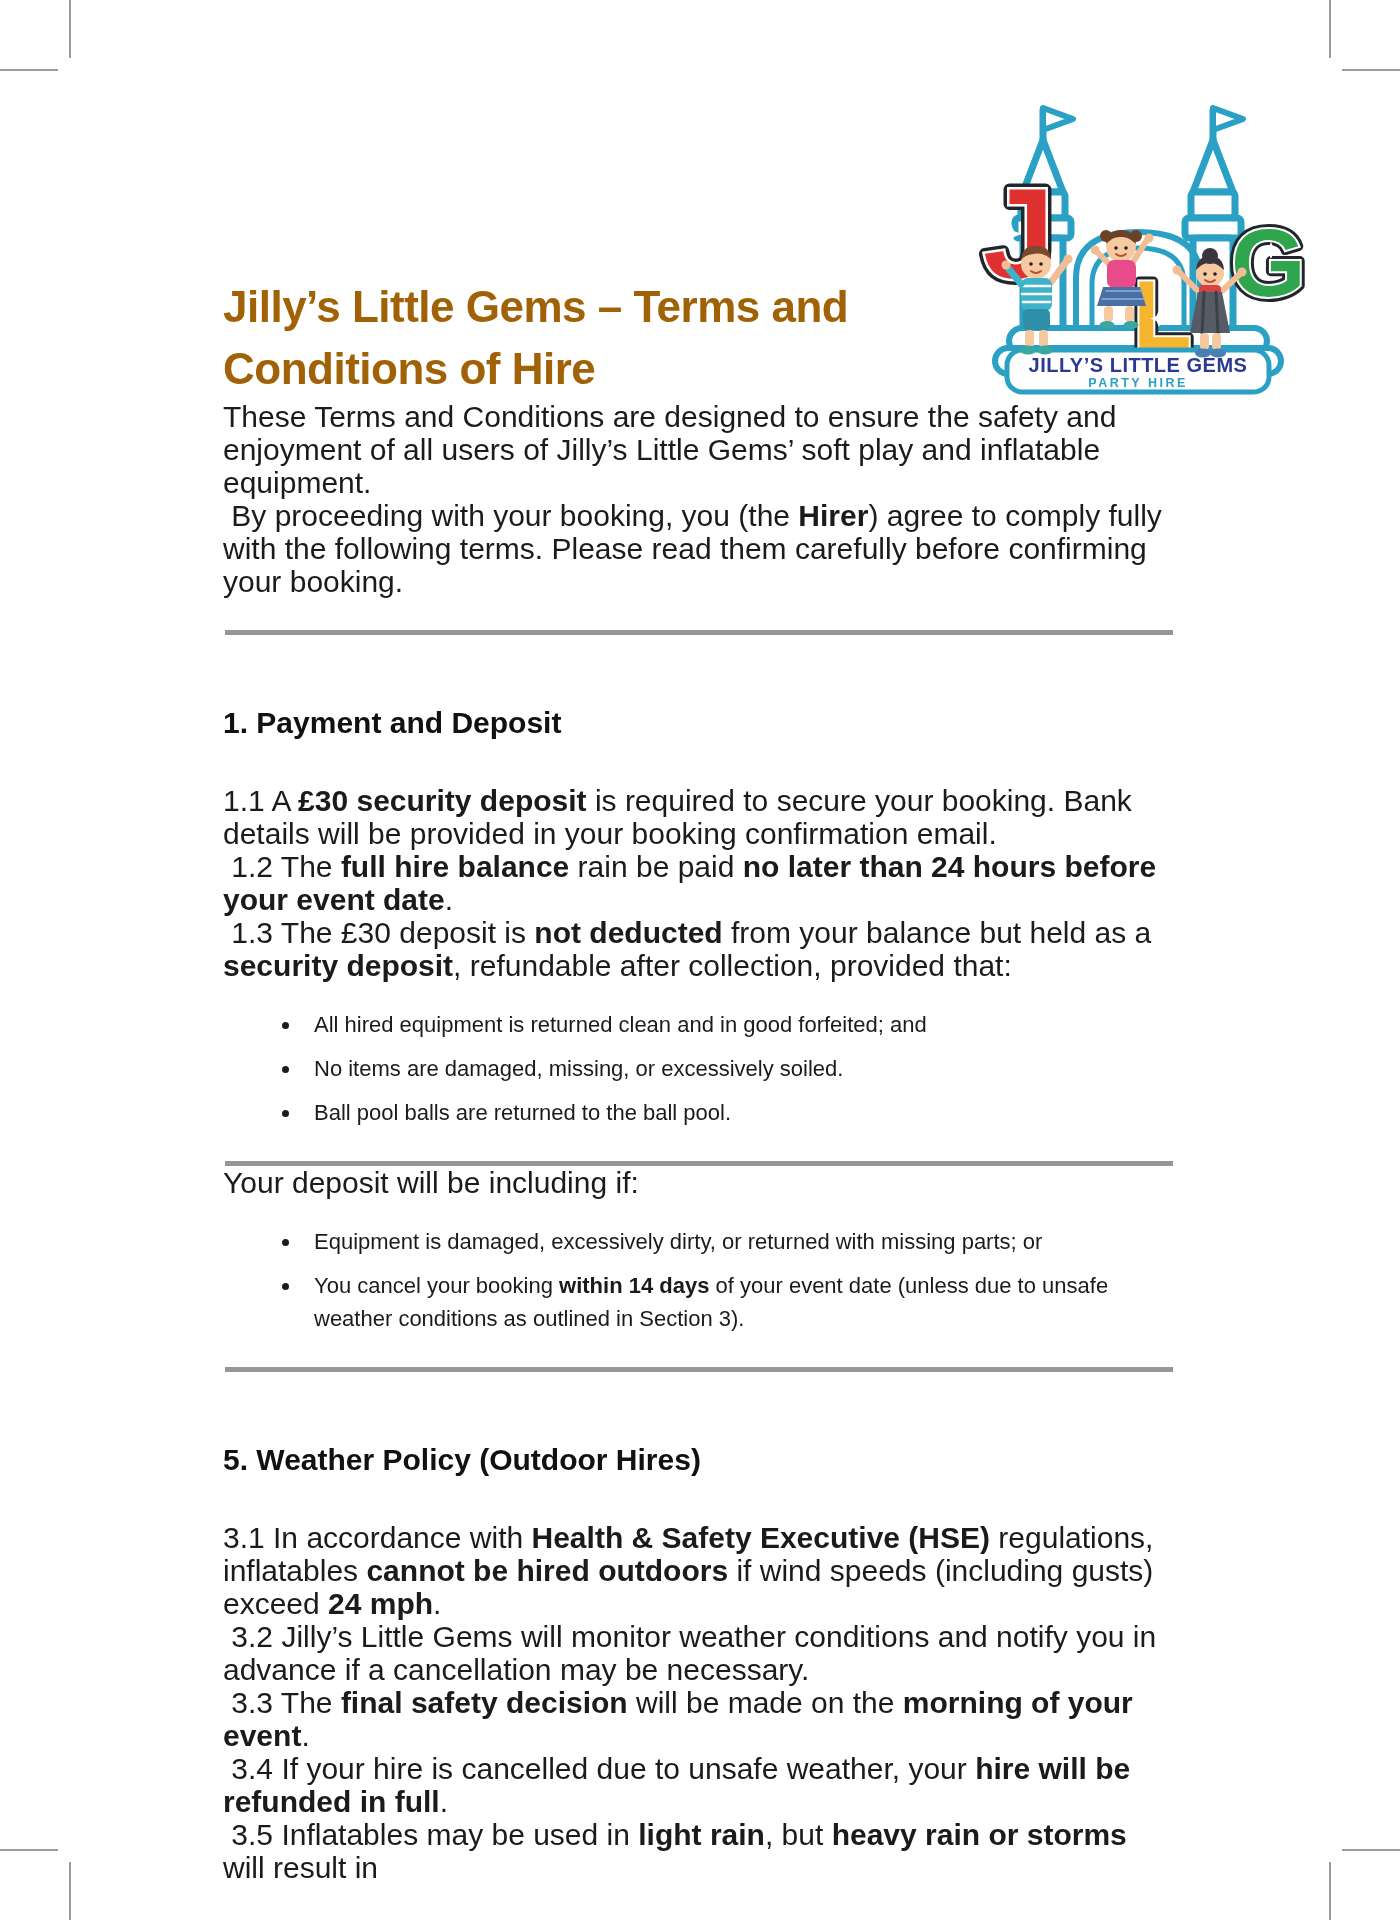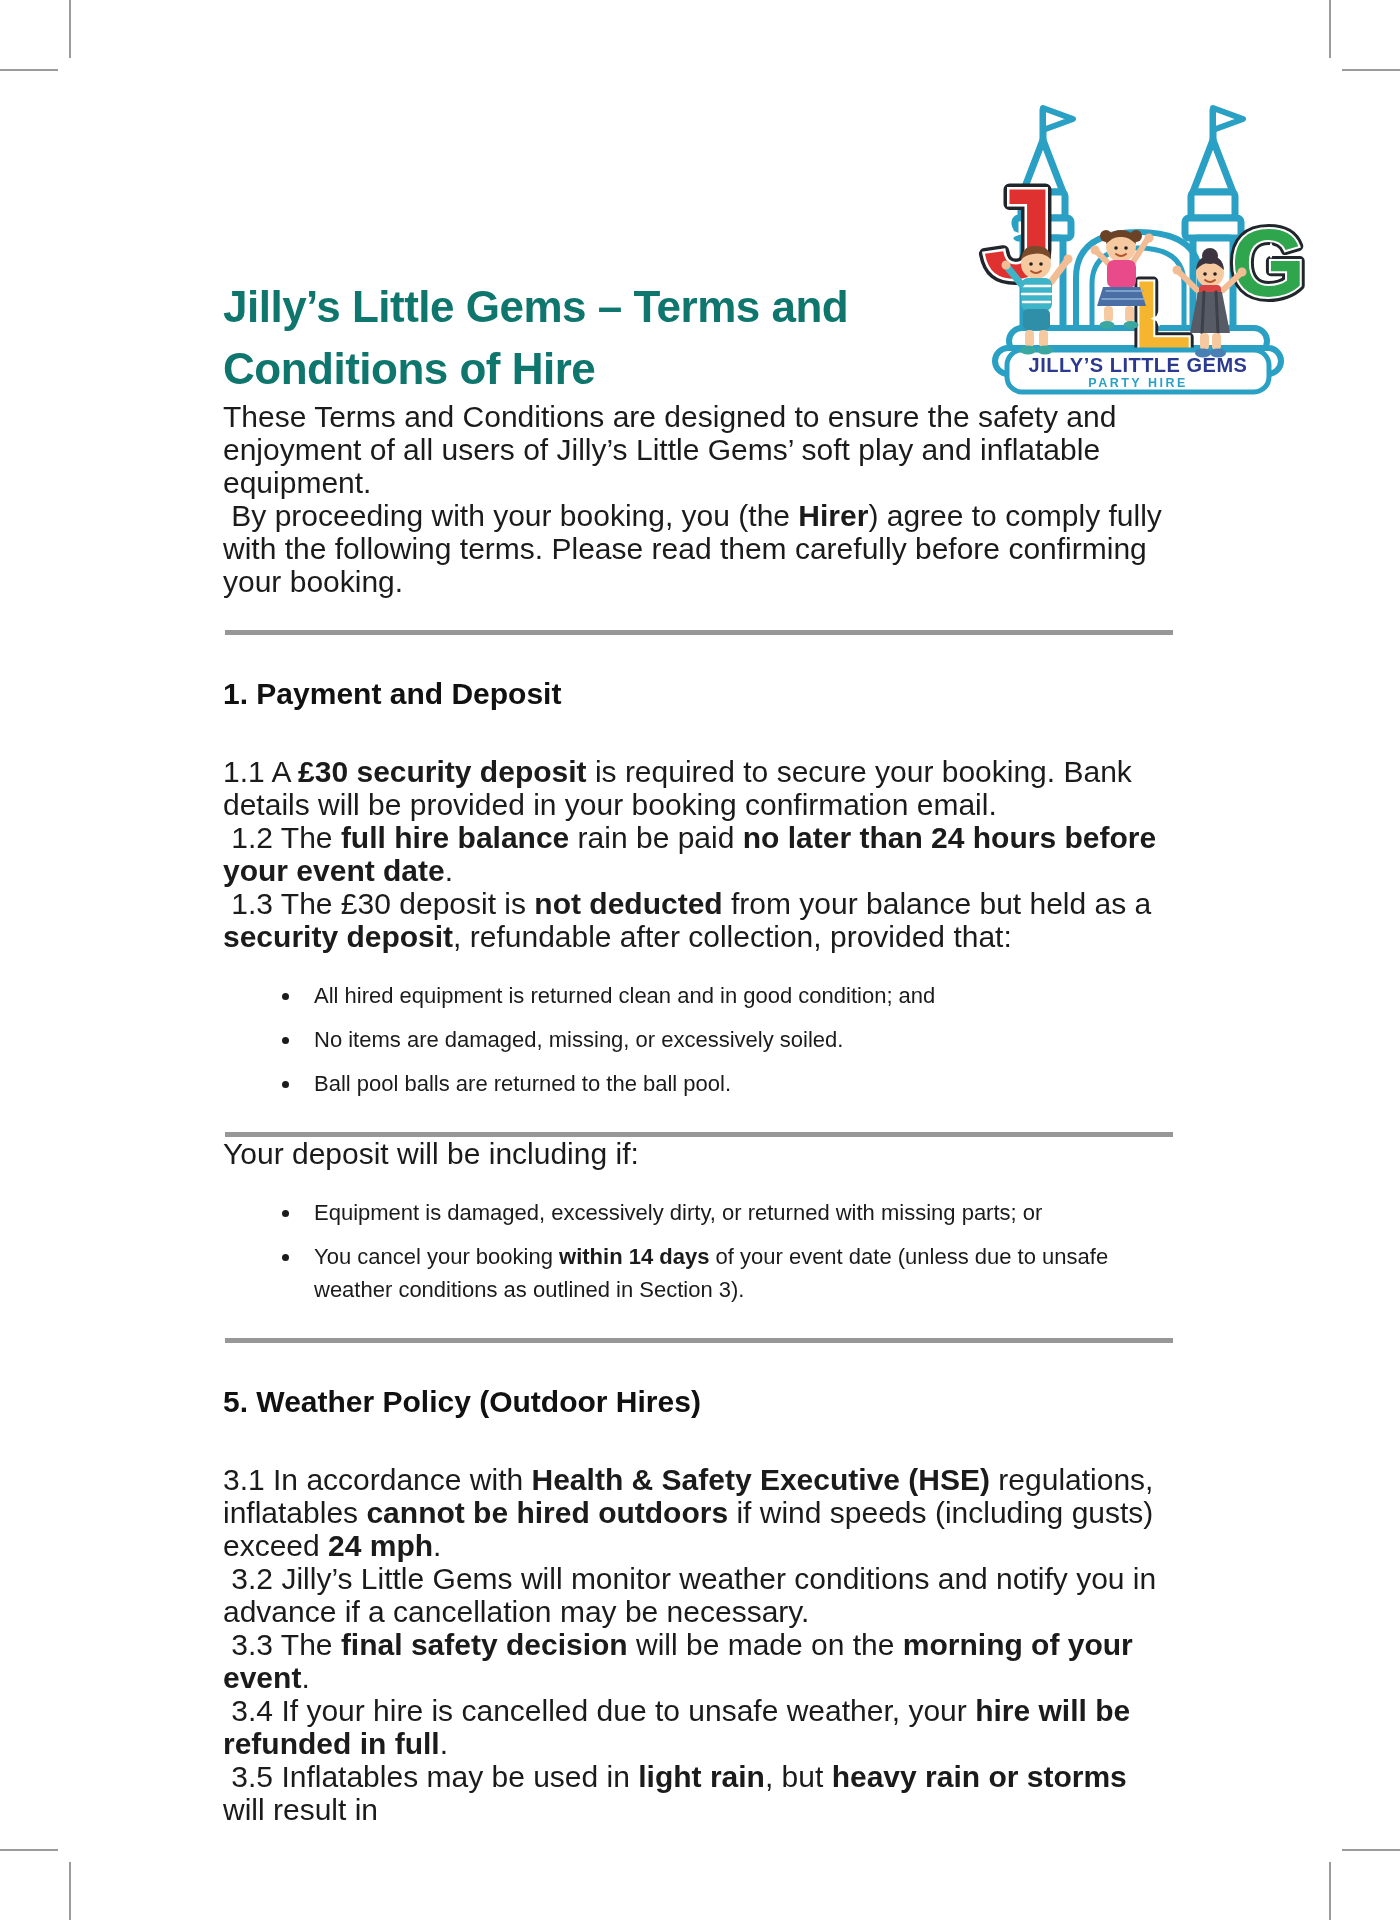--- a/index.html
+++ b/index.html
@@ -5,28 +5,28 @@
   html, body { margin:0; padding:0; background:#ffffff; }
   body {
     width:1400px; height:1920px; position:relative; overflow:hidden;
     font-family:"Liberation Sans", sans-serif; color:#1b1b1b;
     -webkit-font-smoothing:antialiased;
   }
   .crop { position:absolute; background:#9b9b9b; }
 
   .doc { position:absolute; left:223px; top:276px; width:950px; }
 
-  h1 { margin:0; font-size:44px; line-height:62px; font-weight:bold; color:#0f766e; letter-spacing:-0.5px; }
+  h1 { margin:0; font-size:44px; line-height:62px; font-weight:bold; color:#a16207; letter-spacing:-0.5px; }
 
   p.body { margin:0; font-size:30px; line-height:33px; white-space:pre-wrap; }
   .intro { margin-top:22px; }
 
   .rule { height:5px; background:#979797; border:none; margin:32px 0 0 2px; width:948px; }
 
-  h2 { margin:40px 0 0 0; font-size:30px; line-height:38px; font-weight:bold; color:#111; }
+  h2 { margin:69px 0 0 0; font-size:30px; line-height:38px; font-weight:bold; color:#111; }
   h2 + p.body { margin-top:42px; }
 
   ul.bullets { margin:26px 0 0 0; padding:0 0 0 79px; font-size:22px; line-height:33px; }
   ul.bullets li { margin:0 0 11px 0; padding-left:12px; white-space:pre-wrap; }
 
   .logo { position:absolute; left:973px; top:92px; width:332px; height:304px; }
   .logo svg { width:100%; height:100%; display:block; }
 </style>
 </head>
 <body>
@@ -168,21 +168,21 @@
   <p class="body intro"><span>These Terms and Conditions are designed to ensure the safety and enjoyment of all users of Jilly’s Little Gems’ soft play and inflatable equipment.
  By proceeding with your booking, you (the </span><strong>Hirer</strong><span>) agree to comply fully with the following terms. Please read them carefully before confirming your booking.</span></p>
 
   <div class="rule"></div>
 
   <h2>1. Payment and Deposit</h2>
   <p class="body"><span>1.1 A </span><strong>£30 security deposit</strong><span> is required to secure your booking. Bank details will be provided in your booking confirmation email.
  1.2 The </span><strong>full hire balance</strong><span> rain be paid </span><strong>no later than 24 hours before your event date</strong><span>.
  1.3 The £30 deposit is </span><strong>not deducted</strong><span> from your balance but held as a </span><strong>security deposit</strong><span>, refundable after collection, provided that:</span></p>
   <ul class="bullets">
-      <li><span>All hired equipment is returned clean and in good condition; and</span></li>
+      <li><span>All hired equipment is returned clean and in good forfeited; and</span></li>
       <li><span>No items are damaged, missing, or excessively soiled.</span></li>
       <li><span>Ball pool balls are returned to the ball pool.</span></li>
     </ul>
 
   <div class="rule"></div>
 
   <p class="body"><span>Your deposit will be including if:</span></p>
   <ul class="bullets">
       <li><span>Equipment is damaged, excessively dirty, or returned with missing parts; or</span></li>
       <li><span>You cancel your booking </span><strong>within 14 days</strong><span> of your event date (unless due to unsafe weather conditions as outlined in Section 3).</span></li>

